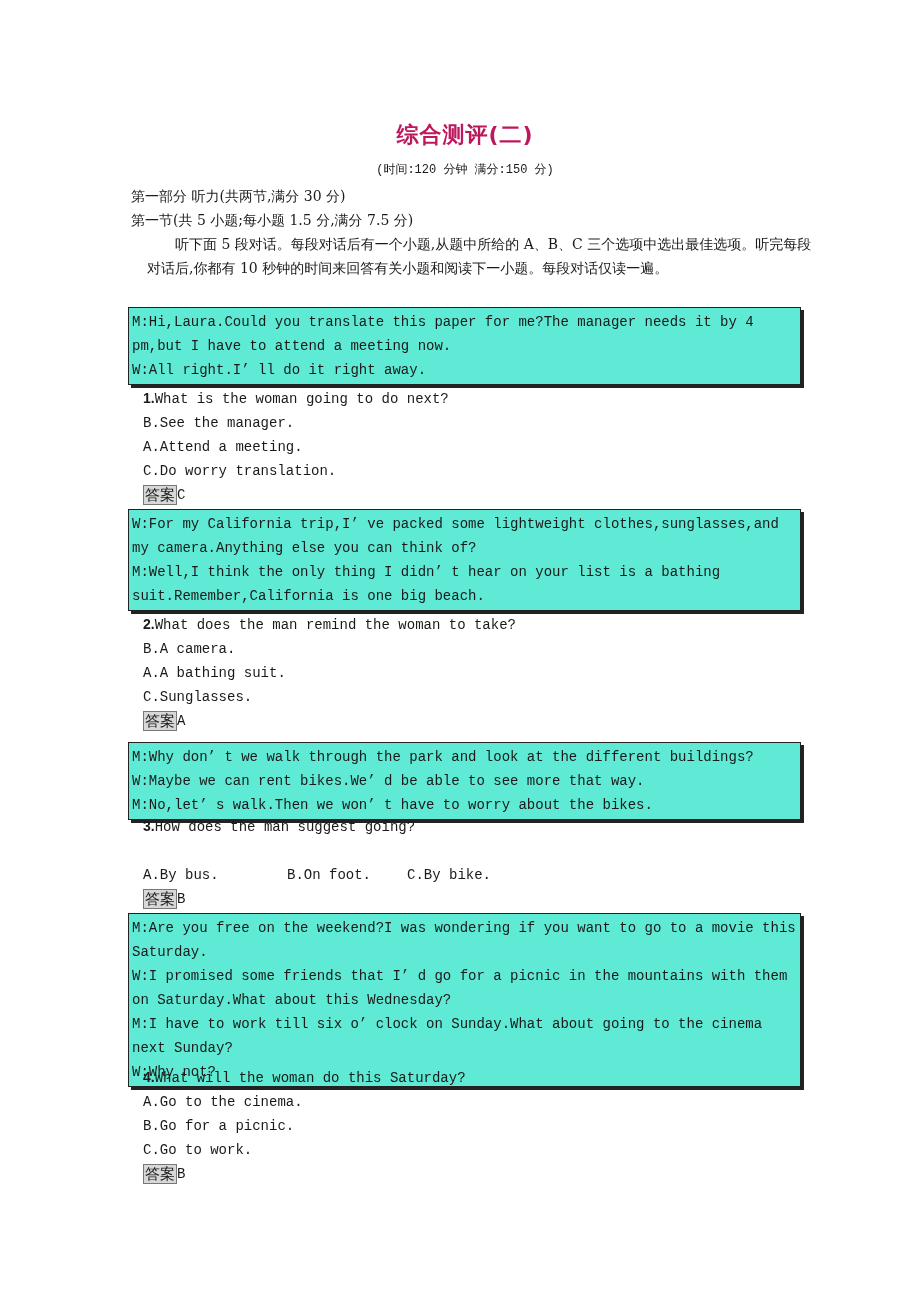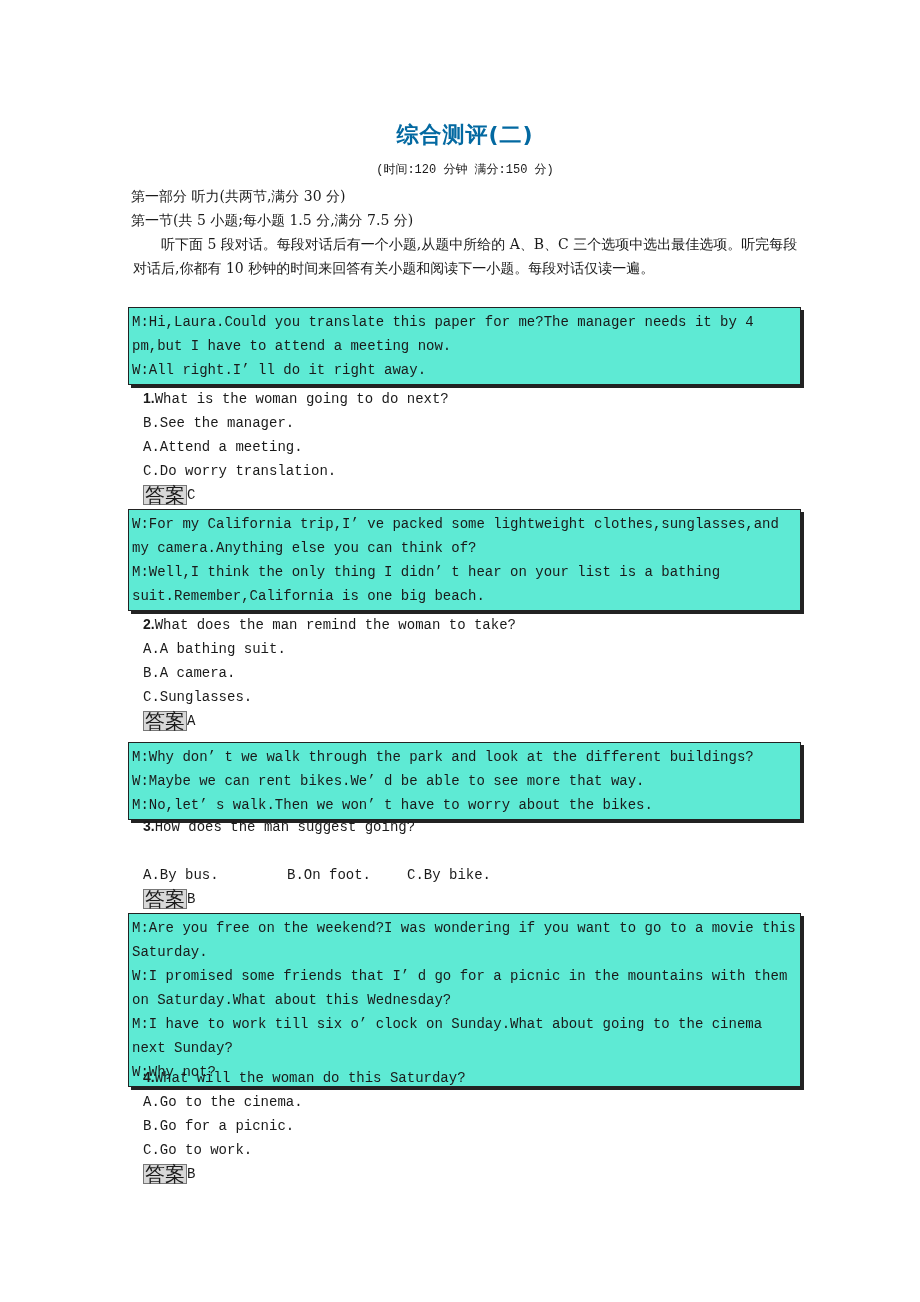--- a/index.html
+++ b/index.html
@@ -20,21 +20,21 @@
       left: 131px;
       top: 0;
       width: 668px;
     }
     .title {
       position: absolute;
       top: 120px;
       left: 0;
       width: 668px;
       text-align: center;
-      color: #0369a1;
+      color: #be185d;
       font-family: "DejaVu Sans", "Liberation Sans", sans-serif;
       font-weight: bold;
       font-size: 22px;
       letter-spacing: 1px;
     }
     .subtitle {
       position: absolute;
       top: 161px;
       left: 0;
       width: 668px;
@@ -44,21 +44,21 @@
     }
     .line {
       position: absolute;
       left: 0;
       font-size: 14px;
       line-height: 24px;
       white-space: nowrap;
     }
     .para {
       position: absolute;
-      left: 2px;
+      left: 16px;
       width: 668px;
       font-size: 14px;
       line-height: 24px;
     }
     .para .indent { display: inline-block; width: 28px; }
     .dialog-box {
       position: absolute;
       left: -3px;
       width: 664px;
       border: 1px solid #222;
@@ -87,21 +87,21 @@
     .opt-inline { display: inline-block; }
     .answer-row {
       display: block;
       height: 24px;
     }
     .badge {
       display: inline-block;
       background: #d8d8d8;
       border: 1px solid #777;
       font-family: "DejaVu Sans", sans-serif;
-      font-size: 20px;
+      font-size: 15px;
       line-height: 18px;
       padding: 0 1px;
       vertical-align: middle;
     }
     .ans-val {
       vertical-align: middle;
     }
   </style>
 </head>
 <body>
@@ -125,22 +125,22 @@
     <span class="opt">C.Do worry translation.</span>
     <span class="answer-row"><span class="badge">答案</span><span class="ans-val">C</span></span>
   </div>
 
   <div class="dialog-box" style="top:509px;">
     <span class="dl">W:For my California trip,I’ ve packed some lightweight clothes,sunglasses,and my camera.Anything else you can think of?</span>
     <span class="dl">M:Well,I think the only thing I didn’ t hear on your list is a bathing suit.Remember,California is one big beach.</span>
   </div>
   <div class="q-block" style="top:612px;">
     <div><span class="q-num">2.</span><span>What does the man remind the woman to take?</span></div>
+    <span class="opt">B.A camera.</span>
     <span class="opt">A.A bathing suit.</span>
-    <span class="opt">B.A camera.</span>
     <span class="opt">C.Sunglasses.</span>
     <span class="answer-row"><span class="badge">答案</span><span class="ans-val">A</span></span>
   </div>
 
   <div class="dialog-box" style="top:742px;">
     <span class="dl">M:Why don’ t we walk through the park and look at the different buildings?</span>
     <span class="dl">W:Maybe we can rent bikes.We’ d be able to see more that way.</span>
     <span class="dl">M:No,let’ s walk.Then we won’ t have to worry about the bikes.</span>
   </div>
   <div class="q-block" style="top:814px;">

